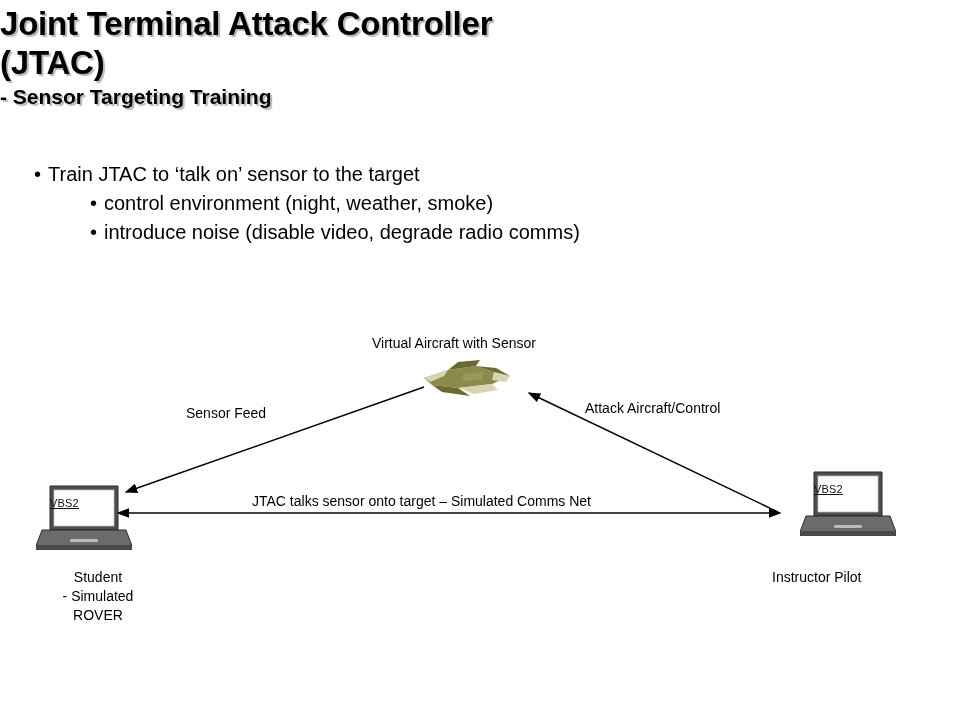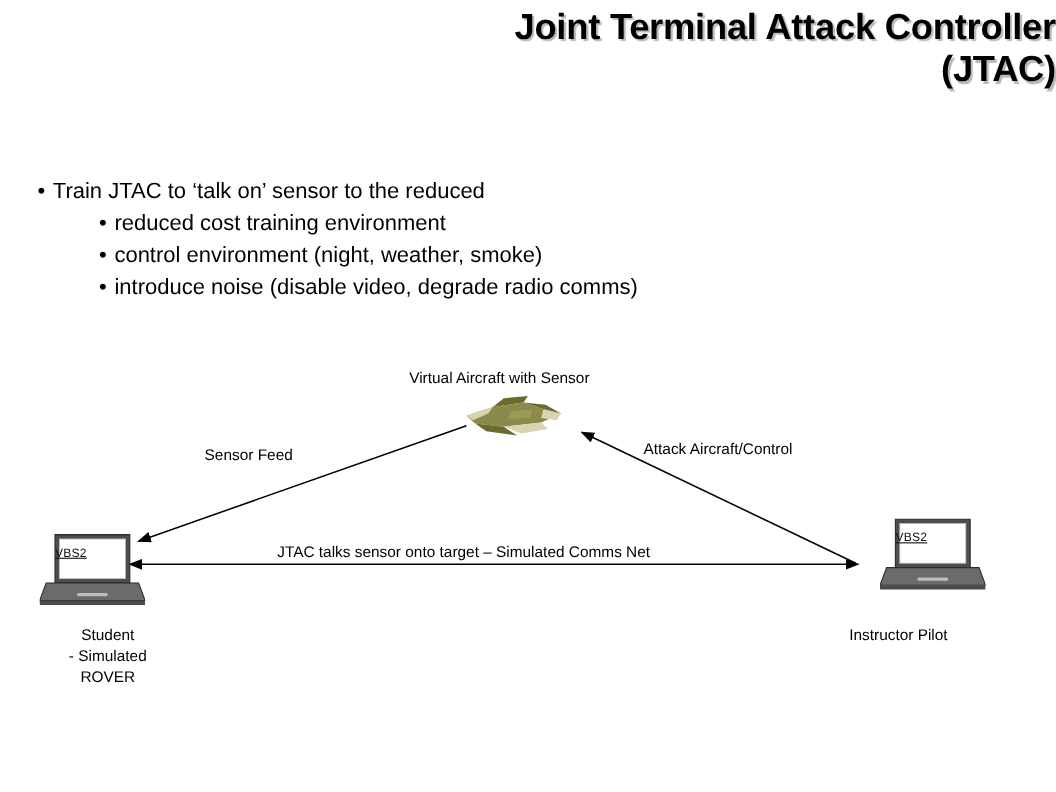--- a/index.html
+++ b/index.html
@@ -15,21 +15,21 @@
     overflow: hidden;
     position: relative;
   }
 
   
   .title-block {
     position: absolute;
     top: 4px;
     left: 0;
     width: 960px;
-    text-align: right;
+    text-align: left;
   }
   .title-line {
     font-size: 33px;
     font-weight: bold;
     line-height: 39px;
     letter-spacing: -0.2px;
     color: #000000;
     text-shadow: 2px 2px 1px #b8b8b8;
   }
   .subtitle-line {
@@ -116,28 +116,26 @@
     width: 96px;
     height: 46px;
   }
 </style>
 </head>
 <body>
 
 <div class="title-block">
   <div class="title-line">Joint Terminal Attack Controller</div>
   <div class="title-line">(JTAC)</div>
+  <div class="subtitle-line">- Sensor Targeting Training</div>
 </div>
 
 <div class="bullets">
   <div class="bullet-l1">
-    <span class="bullet-dot">•</span><span>Train JTAC to ‘talk on’ sensor to the reduced</span>
-  </div>
-  <div class="bullet-l2">
-    <span class="bullet-dot">•</span><span>reduced cost training environment</span>
+    <span class="bullet-dot">•</span><span>Train JTAC to ‘talk on’ sensor to the target</span>
   </div>
   <div class="bullet-l2">
     <span class="bullet-dot">•</span><span>control environment (night, weather, smoke)</span>
   </div>
   <div class="bullet-l2">
     <span class="bullet-dot">•</span><span>introduce noise (disable video, degrade radio comms)</span>
   </div>
 </div>
 
 <svg class="diagram" viewBox="0 0 960 720">

